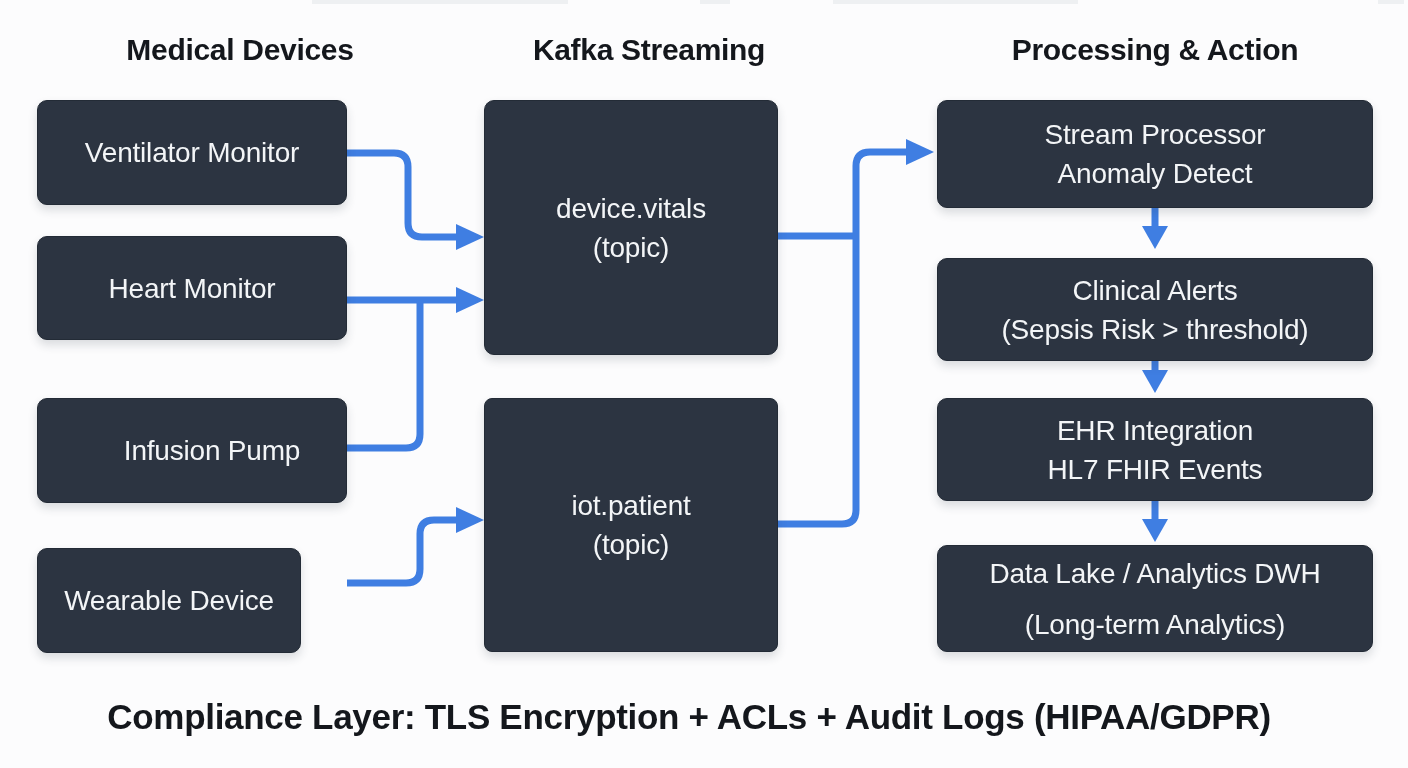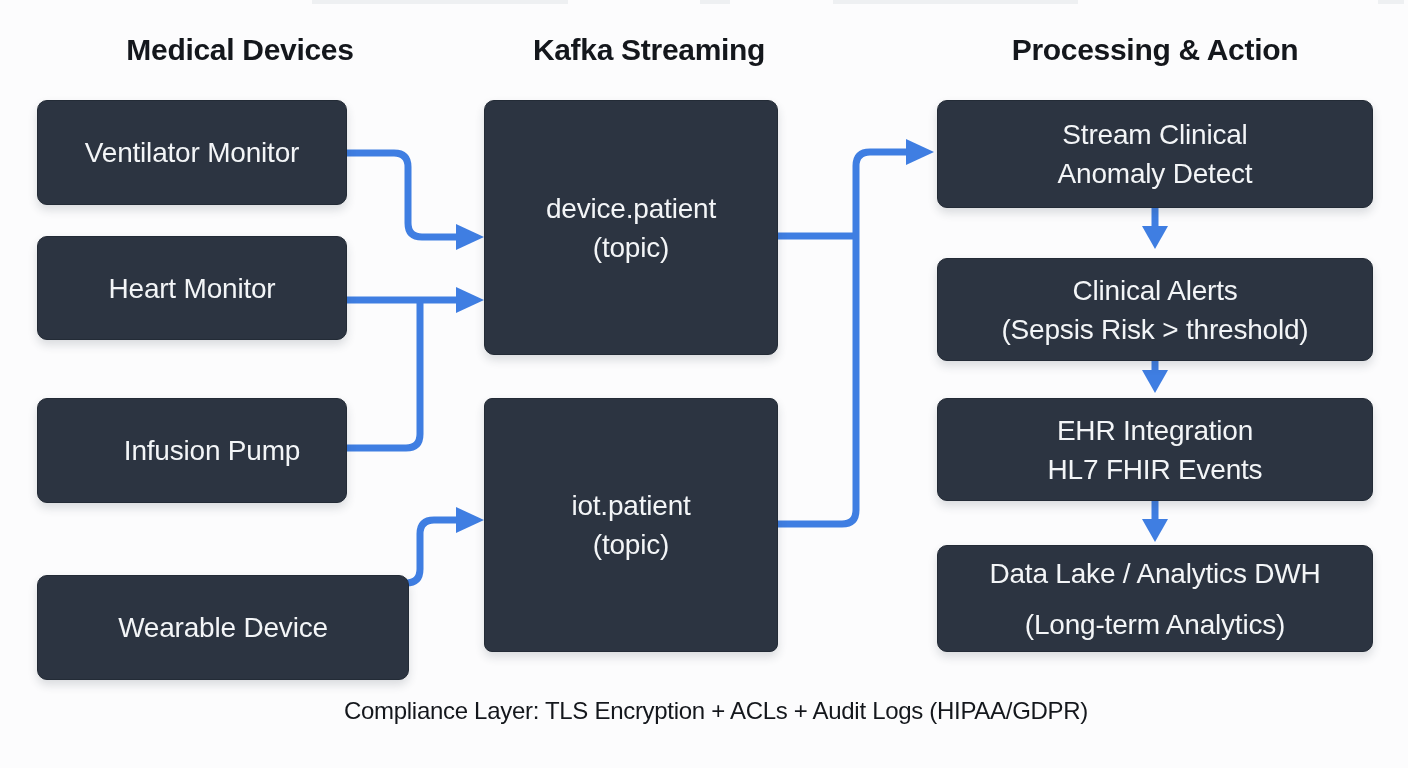--- a/index.html
+++ b/index.html
@@ -50,24 +50,24 @@
     font-size: 28px;
     font-weight: 500;
     line-height: 39px;
     letter-spacing: -0.2px;
     white-space: nowrap;
     text-align: center;
   }
   .footer-note {
     position: absolute;
     top: 697px;
-    left: 716px;
+    left: 689px;
     transform: translateX(-50%);
-    font-size: 24px;
-    font-weight: 400;
+    font-size: 35px;
+    font-weight: 700;
     letter-spacing: -0.3px;
     color: var(--heading, #14171c);
     white-space: nowrap;
   }
   .crop-artifact {
     position: absolute;
     background: #eef0f2;
     height: 4px;
     top: 0;
   }
@@ -121,36 +121,36 @@
     <span class="node-line"></span>
   </div>
   <div class="node" style="left:37px; top:236px; width:310px; height:104px;">
     <span class="node-line">Heart Monitor</span>
     <span class="node-line"></span>
   </div>
   <div class="node" style="left:37px; top:398px; width:310px; height:105px;padding-left:40px;">
     <span class="node-line">Infusion Pump</span>
     <span class="node-line"></span>
   </div>
-  <div class="node" style="left:37px; top:548px; width:372px; height:105px;margin-top:27px;">
+  <div class="node" style="left:37px; top:548px; width:264px; height:105px;">
     <span class="node-line">Wearable Device</span>
     <span class="node-line"></span>
   </div>
 
   <div class="node" style="left:484px; top:100px; width:294px; height:255px;">
-    <span class="node-line">device.patient</span>
+    <span class="node-line">device.vitals</span>
     <span class="node-line">(topic)</span>
   </div>
   <div class="node" style="left:484px; top:398px; width:294px; height:254px;border-radius:8px;">
     <span class="node-line">iot.patient</span>
     <span class="node-line">(topic)</span>
   </div>
 
   <div class="node" style="left:937px; top:100px; width:436px; height:108px;">
-    <span class="node-line">Stream Clinical</span>
+    <span class="node-line">Stream Processor</span>
     <span class="node-line">Anomaly Detect</span>
   </div>
   <div class="node" style="left:937px; top:250px; width:436px; height:103px;margin-top:8px;">
     <span class="node-line">Clinical Alerts</span>
     <span class="node-line">(Sepsis Risk &gt; threshold)</span>
   </div>
   <div class="node" style="left:937px; top:398px; width:436px; height:103px;">
     <span class="node-line">EHR Integration</span>
     <span class="node-line">HL7 FHIR Events</span>
   </div>

